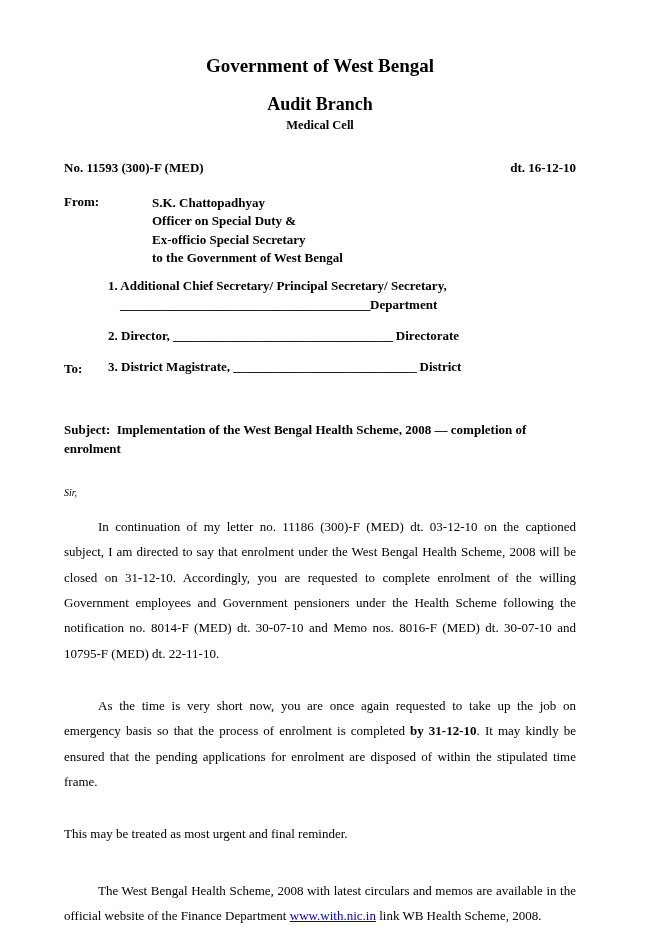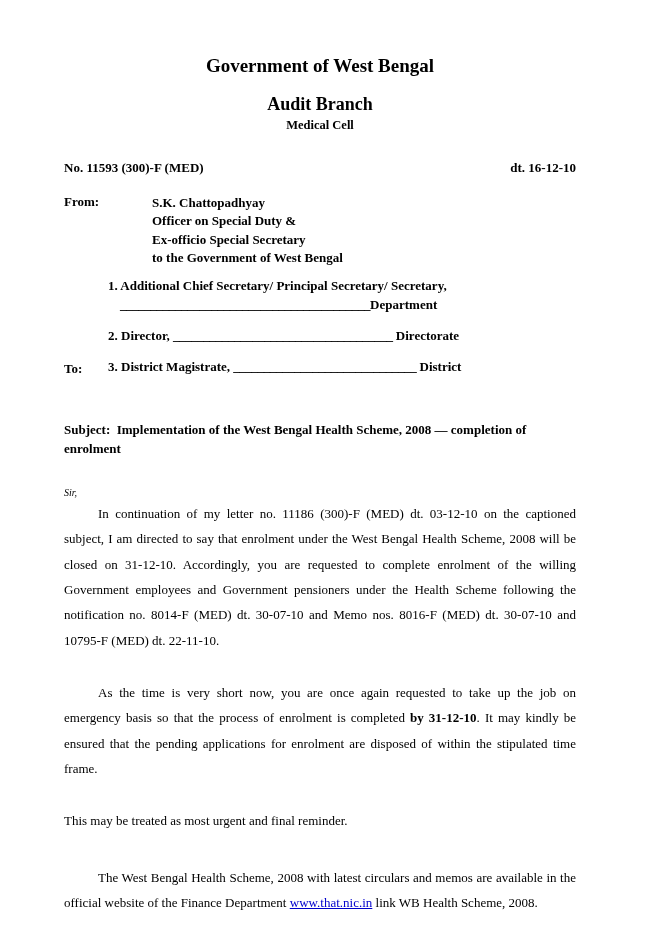--- a/index.html
+++ b/index.html
@@ -127,21 +127,21 @@
     font-style: italic;
   }
   p.body {
     font-size: 13px;
     line-height: 1.95;
     text-align: justify;
     margin: 0;
     text-indent: 34px;
   }
   p.body.noindent { text-indent: 0; }
-  p.gap-1 { margin-top: 3px; }
+  p.gap-1 { margin-top: 16px; }
   p.gap-2 { margin-top: 27px; }
   p.gap-3 { margin-top: 27px; }
   p.gap-4 { margin-top: 31px; }
   .b { font-weight: bold; }
   a.weblink {
     color: #0000cc;
     text-decoration: underline;
   }
 </style>
 </head>
@@ -205,16 +205,16 @@
     </div>
 
     <div class="salutation">Sir,</div>
 
     <p class="body gap-1">In continuation of my letter no. 11186 (300)-F (MED) dt. 03-12-10 on the captioned subject, I am directed to say that enrolment under the West Bengal Health Scheme, 2008 will be closed  on 31-12-10. Accordingly, you are requested to complete enrolment of the willing Government employees and Government pensioners under the Health Scheme following the notification no. 8014-F (MED) dt.  30-07-10 and Memo nos. 8016-F (MED) dt. 30-07-10 and 10795-F (MED) dt. 22-11-10.</p>
 
     <p class="body gap-2"><span>As the time is very short now, you are once again requested to take up the job on emergency basis so that the process of enrolment is completed </span><span class="b">by 31-12-10</span><span>. It may kindly be ensured that the pending applications for enrolment are disposed of within the stipulated time frame.</span></p>
 
     <p class="body noindent gap-3">This may be treated as most urgent and final reminder.</p>
 
-    <p class="body gap-4"><span>The West Bengal Health Scheme, 2008 with latest circulars and memos are available in the official website of the Finance Department </span><a class="weblink" href="#">www.that.nic.in</a><span> link WB Health Scheme, 2008.</span></p>
+    <p class="body gap-4"><span>The West Bengal Health Scheme, 2008 with latest circulars and memos are available in the official website of the Finance Department </span><a class="weblink" href="#">www.with.nic.in</a><span> link WB Health Scheme, 2008.</span></p>
 
   </div>
 </div>
 
 </body></html>

